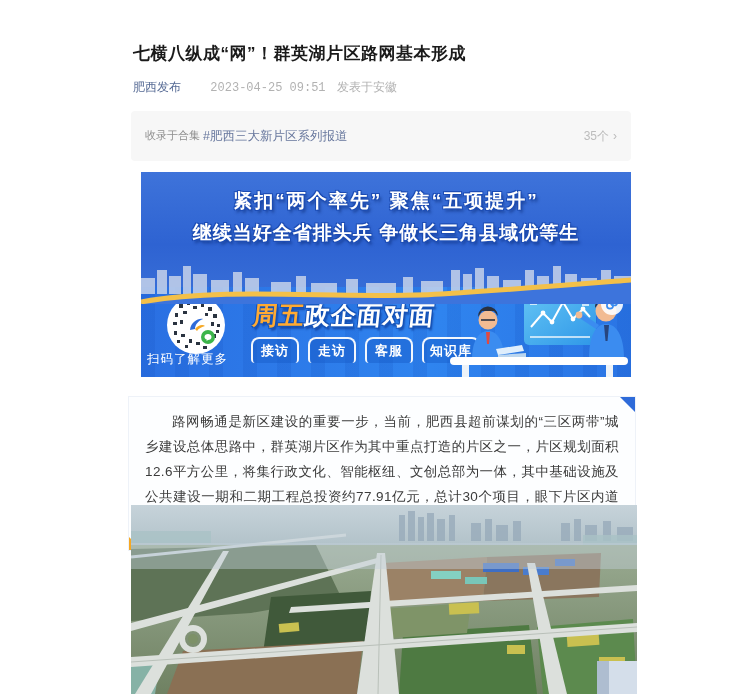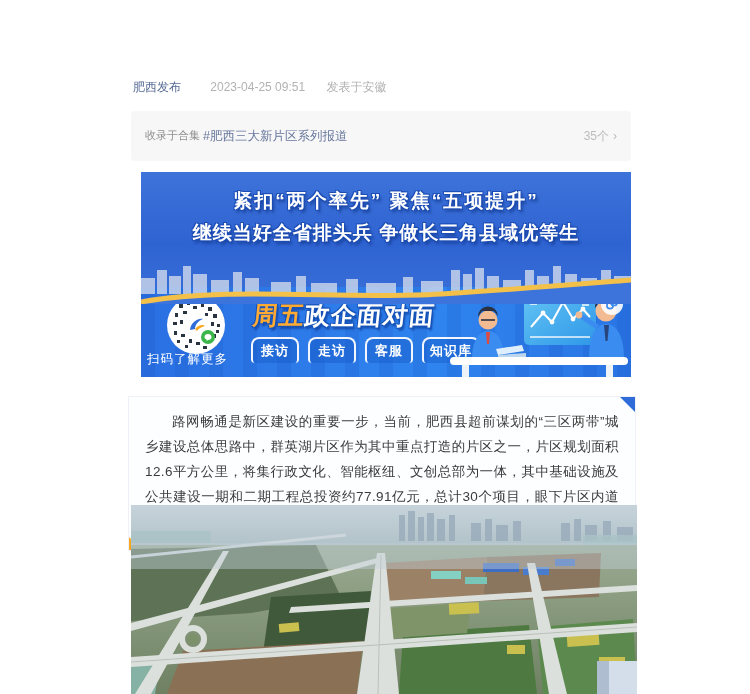--- a/index.html
+++ b/index.html
@@ -11,21 +11,21 @@
   
   .article-title {
     position:absolute; left:133px; top:42px; width:500px;
     font-size:17px; font-weight:bold; color:#1a1a1a; letter-spacing:.5px;
   }
   .meta-row {
     position:absolute; left:133px; top:79px; width:500px;
     font-size:12px; color:#b2b2b2;
   }
   .meta-row .account { color:#576b95; margin-right:26px; cursor:pointer; }
-  .meta-row .date { margin-right:18px; }
+  .meta-row .date { margin-right:8px;font-family:Liberation Mono, monospace; }
   
   .collection-card {
     position:absolute; left:131px; top:111px; width:500px; height:50px;
     background:#f7f7f7; border-radius:4px; display:flex; align-items:center;
     padding:8px 14px; cursor:pointer;
   }
   .collection-left { flex:1; display:flex; flex-direction:row; gap:3px; }
   .collection-label { font-size:11px; color:#8f8f8f; }
   .collection-name { font-size:12.5px; color:#67779d; }
   .collection-right { font-size:12px; color:#bcbcbc; display:flex; align-items:center; gap:4px; }
@@ -89,20 +89,21 @@
     text-indent:2em; letter-spacing:.4px;
   }
   
   .aerial-photo { position:absolute; left:131px; top:505px; width:506px; height:189px; overflow:hidden; cursor:pointer; }
 </style>
 </head>
 <body>
 
 <div class="page">
 
+  <h1 class="article-title">七横八纵成“网”！群英湖片区路网基本形成</h1>
 
   <div class="meta-row">
     <span class="account">肥西发布</span>
     <span class="date">2023-04-25 09:51</span>
     <span class="loc">发表于安徽</span>
   </div>
 
   <div class="collection-card">
     <div class="collection-left">
       <span class="collection-label">收录于合集</span>

